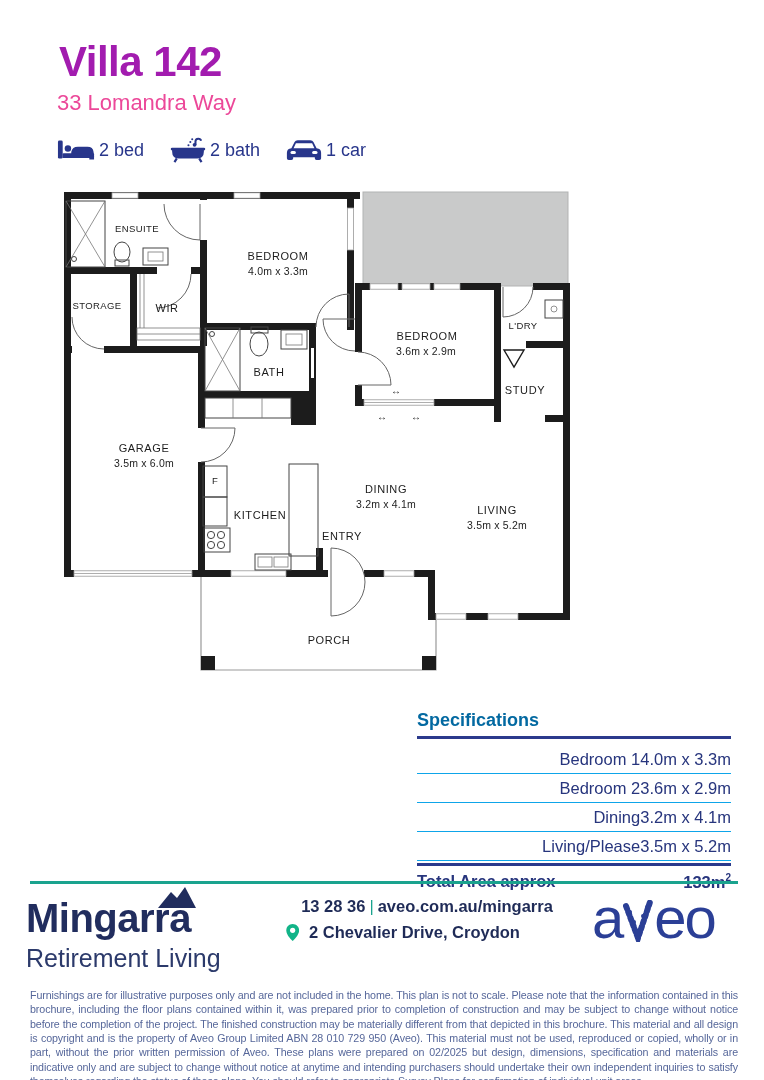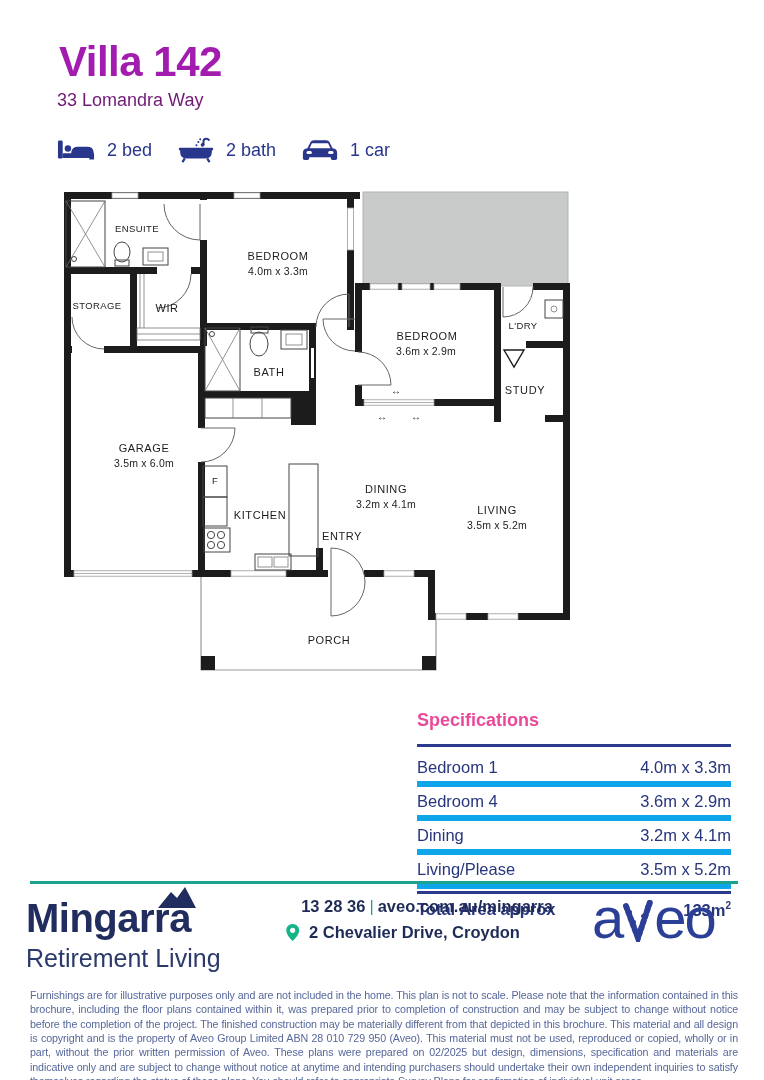--- a/index.html
+++ b/index.html
@@ -2,39 +2,39 @@
 <html><head>
 <meta charset="utf-8">
 <style>
   html,body{margin:0;padding:0;background:#e8e8e8;}
   .page{
     position:relative;width:764px;height:1080px;background:#ffffff;
     font-family:"Liberation Sans", sans-serif;overflow:hidden;margin:0 auto;
   }
   
   .title{position:absolute;left:59px;top:38px;font-size:42px;font-weight:700;letter-spacing:-0.5px;color:#a21caf;}
-  .subtitle{position:absolute;left:57px;top:90px;font-size:18px;font-weight:400;color:#701a75;}
+  .subtitle{position:absolute;left:57px;top:90px;font-size:22px;font-weight:400;color:#ec4899;}
   .features{position:absolute;left:57px;top:136px;display:flex;align-items:center;gap:26px;color:#28368b;}
-  .feature{display:flex;align-items:center;gap:12px;font-size:18px;color:#28368b;}
+  .feature{display:flex;align-items:center;gap:4px;font-size:18px;color:#28368b;}
   .feature svg{display:block;}
   
   .plan{position:absolute;left:64px;top:188px;}
   .plan text{font-family:"Liberation Sans",sans-serif;fill:#1c1c1c;}
   .rlabel{font-size:11px;letter-spacing:0.6px;}
   .rsmall{font-size:9.5px;letter-spacing:0.4px;}
   .dims{font-size:10.5px;letter-spacing:0.2px;}
   .wall{fill:#1c1c1c;}
   .fix{fill:none;stroke:#444;stroke-width:1;}
   .fixthin{fill:none;stroke:#777;stroke-width:0.8;}
   .door{fill:none;stroke:#666;stroke-width:1;}
   .win{fill:#ffffff;stroke:#999;stroke-width:0.8;}
   
   .specs{position:absolute;left:417px;top:710px;width:314px;color:#27357d;}
-  .specs h3{margin:0 0 6px 0;font-size:18px;font-weight:700;color:#ec4899;border-bottom:3px solid #2b3a8c;padding-bottom:13px;}
-  .spec-row{display:flex;justify-content:space-between;font-size:16.5px;padding:5px 0 4px 0;border-bottom:6px solid #0ea5e9;}
+  .specs h3{margin:0 0 6px 0;font-size:18px;font-weight:700;color:#0369a1;border-bottom:3px solid #2b3a8c;padding-bottom:5px;}
+  .spec-row{display:flex;justify-content:flex-end;font-size:16.5px;padding:5px 0 4px 0;border-bottom:1px solid #0ea5e9;}
   .spec-row:last-of-type{border-bottom:none;}
   .total-row{display:flex;justify-content:space-between;font-size:16.5px;font-weight:700;border-top:3px solid #2b3a8c;padding-top:6px;margin-top:2px;}
   .total-row sup{font-size:10px;}
   
   .teal-line{position:absolute;left:30px;top:881px;width:708px;height:2.5px;background:#1aa38e;}
   .brand{position:absolute;left:26px;top:898px;}
   .brand-name{position:relative;font-size:40px;font-weight:700;color:#212d5e;letter-spacing:-0.5px;line-height:1;}
   .brand-name svg{position:absolute;top:-12px;left:118px;}
   .brand-sub{font-size:25px;color:#2c3a6b;margin-top:6px;}
   .contact{position:absolute;left:403px;top:897px;transform:translateX(-50%);text-align:center;color:#1f2b57;white-space:nowrap;}
@@ -281,21 +281,21 @@
     </g>
   </svg>
 
   <div class="specs">
     <h3>Specifications</h3>
     <div class="spec-row">
       <span>Bedroom 1</span>
       <span>4.0m x 3.3m</span>
     </div>
     <div class="spec-row">
-      <span>Bedroom 4</span>
+      <span>Bedroom 2</span>
       <span>3.6m x 2.9m</span>
     </div>
     <div class="spec-row">
       <span>Dining</span>
       <span>3.2m x 4.1m</span>
     </div>
     <div class="spec-row">
       <span>Living/Please</span>
       <span>3.5m x 5.2m</span>
     </div>

